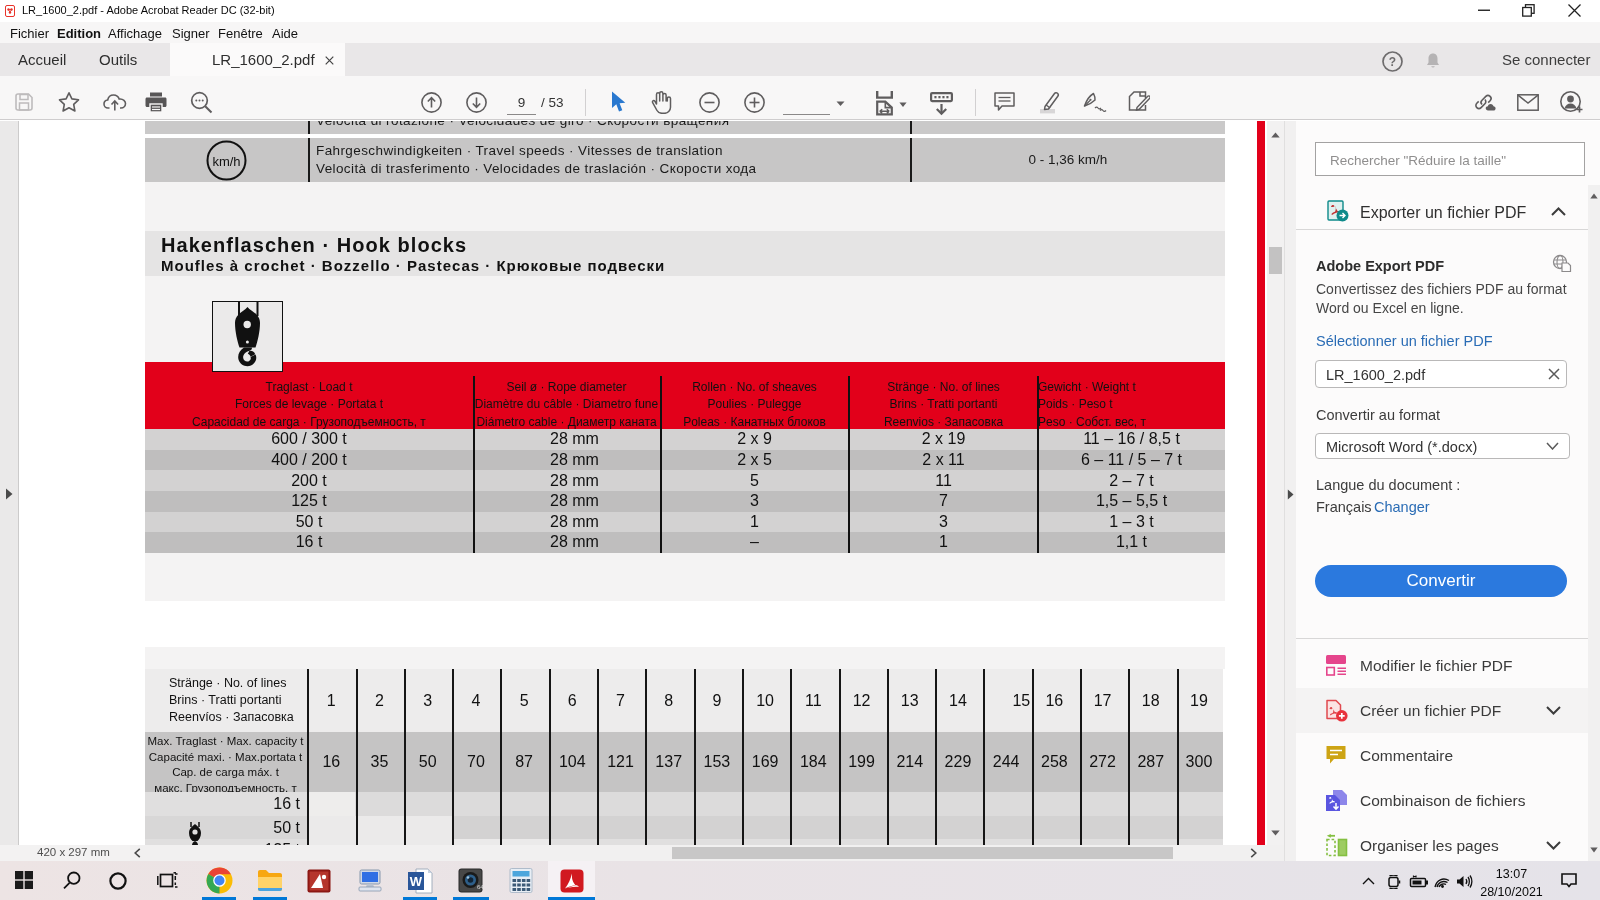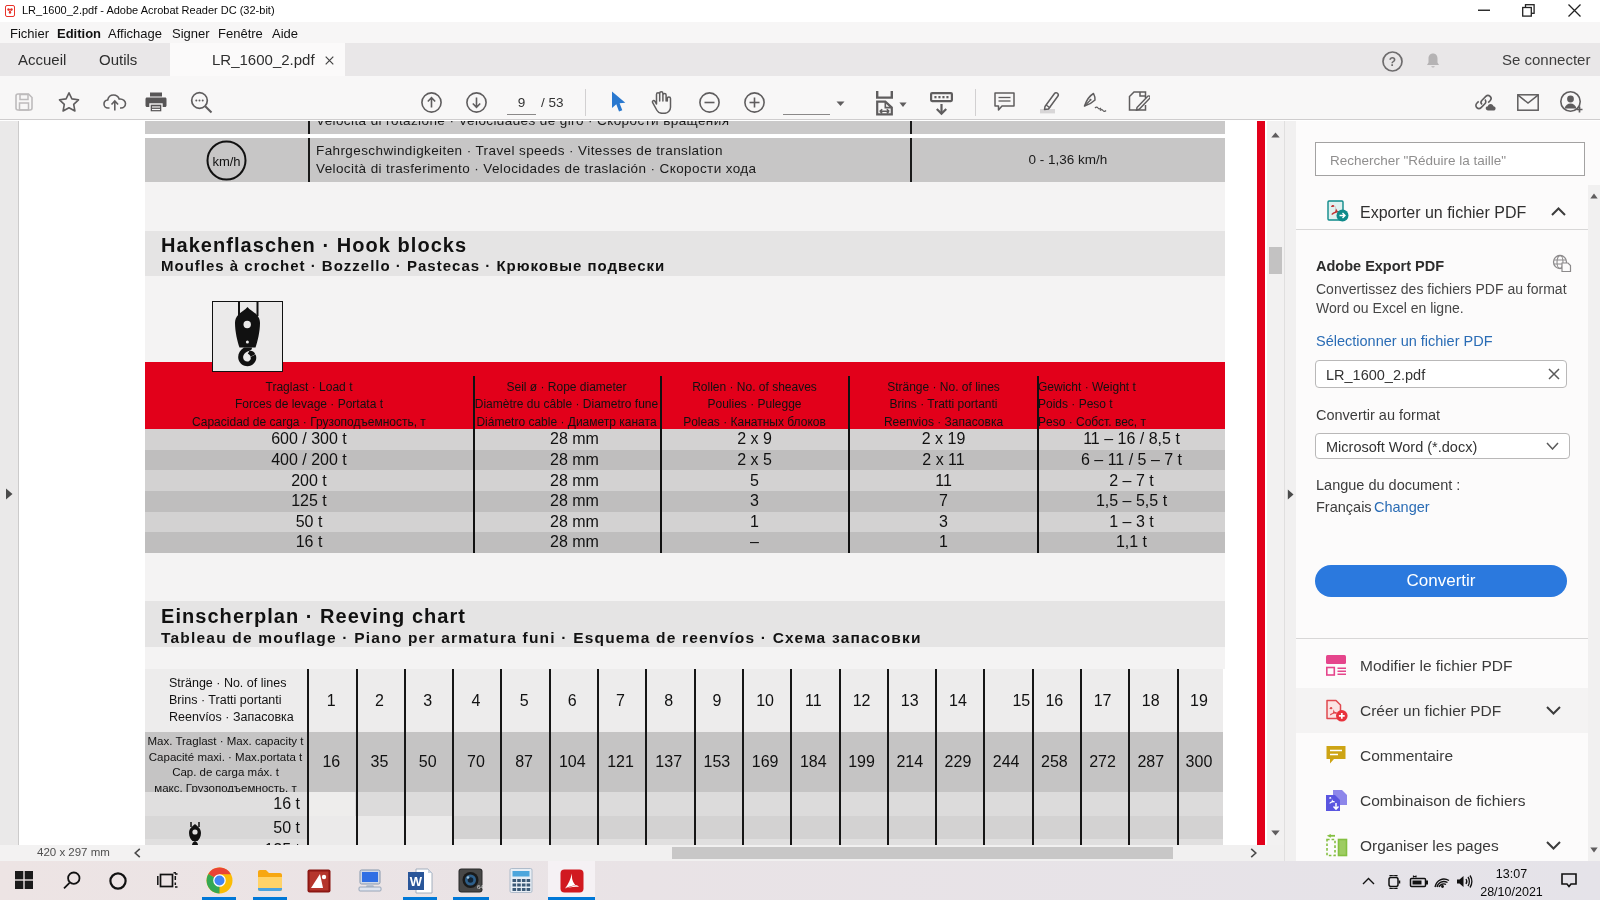--- a/index.html
+++ b/index.html
@@ -265,24 +265,20 @@
         <div class="abs" style="left:893px;top:0;width:187px;text-align:center;line-height:20.65px;">11 – 16 / 8,5 t<br>6 – 11 / 5 – 7 t<br>2 – 7 t<br>1,5 – 5,5 t<br>1 – 3 t<br>1,1 t</div>
       </div>
 
       <div class="abs" style="left:473px;top:376px;width:1.5px;height:177px;background:#111;"></div>
       <div class="abs" style="left:660px;top:376px;width:1.5px;height:177px;background:#111;"></div>
       <div class="abs" style="left:848px;top:376px;width:1.5px;height:177px;background:#111;"></div>
       <div class="abs" style="left:1037px;top:376px;width:1.5px;height:177px;background:#111;"></div>
 
       <div class="abs" style="left:145px;top:553px;width:1080px;height:48px;background:#f4f3f3;"></div>
 
-      <div class="abs" style="left:145px;top:601px;width:1080px;height:46px;background:#e5e4e4;color:#111;">
-        <div class="abs" style="left:16px;top:4px;font-size:20px;font-weight:bold;letter-spacing:1.05px;">Einscherplan · Reeving chart</div>
-        <div class="abs" style="left:16px;top:28px;font-size:15.5px;font-weight:bold;letter-spacing:1.2px;">Tableau de mouflage · Piano per armatura funi · Esquema de reenvíos · Схема запасовки</div>
-      </div>
 
       <div class="abs" style="left:145px;top:647px;width:1080px;height:22px;background:#f4f3f3;"></div>
 
       <div class="abs" style="left:145px;top:669px;width:1078px;height:176px;" id="reev">
         <div class="abs" style="left:0;top:0;width:1078px;height:63px;background:#edecec;"></div>
         <div class="abs" style="left:24px;top:6px;font-size:12.5px;color:#111;line-height:17px;">Stränge · No. of lines<br>Brins · Tratti portanti<br>Reenvíos · Запасовка</div>
         <div class="abs" style="left:0;top:63px;width:1078px;height:60px;background:#c5c4c4;"></div>
         <div class="abs" style="left:0;top:65px;width:161px;font-size:11.5px;color:#111;line-height:15.6px;text-align:center;">Max. Traglast · Max. capacity t<br>Capacité maxi. · Max.portata t<br>Cap. de carga máx. t<br>макс. Грузоподъемность, т</div>
 
         <div class="abs" style="left:0;top:123px;width:1078px;height:23.5px;background:#dcdbdb;"></div>

